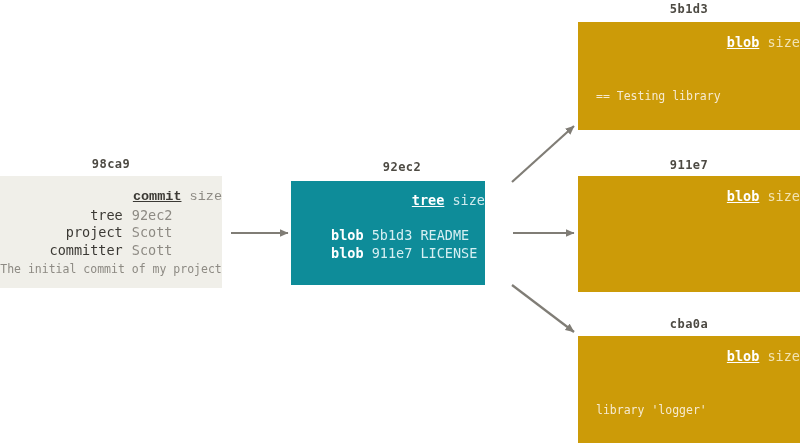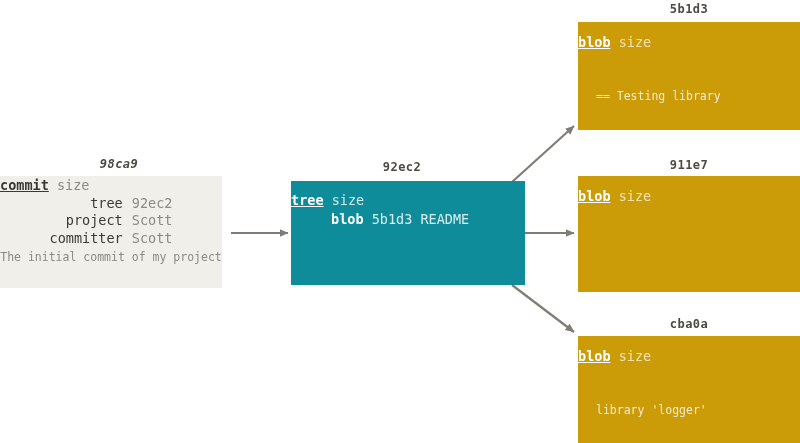--- a/index.html
+++ b/index.html
@@ -28,21 +28,21 @@
   .box {
     position: absolute;
     box-sizing: border-box;
     overflow: hidden;
   }
   .box-commit { background: #f0efe9; }
   .box-tree   { background: #0e8c99; }
   .box-blob   { background: #cc9b08; }
 
   .hdr {
-    text-align: left;
+    text-align: right;
     font-family: "DejaVu Sans Mono", "Liberation Mono", monospace;
     font-size: 13.5px;
     line-height: 1.1;
     white-space: nowrap;
   }
   .hdr .kw {
     font-weight: bold;
     text-decoration: underline;
   }
   .box-commit .hdr .kw { color: #3b3934; }
@@ -74,21 +74,21 @@
     margin-top: 3px;
     text-align: center;
     font-family: "DejaVu Sans Mono", "Liberation Mono", monospace;
     font-size: 11.5px;
     color: #8d8a83;
     white-space: nowrap;
   }
 
   
   .tree-list {
-    margin-top: 2px;
+    margin-top: 18px;
     font-family: "DejaVu Sans Mono", "Liberation Mono", monospace;
     font-size: 13.5px;
     line-height: 18px;
     padding-left: 40px;
     white-space: nowrap;
   }
   .tree-list .type {
     font-weight: bold;
     color: #ffffff;
   }
@@ -128,51 +128,56 @@
       <marker id="ah" markerWidth="9" markerHeight="8" refX="8.5" refY="4" orient="auto" markerUnits="userSpaceOnUse">
         <path d="M0,0 L9,4 L0,8 z" fill="#807d76"></path>
       </marker>
     </defs>
     <line x1="231" y1="233" x2="288" y2="233" stroke="#807d76" stroke-width="2.2" marker-end="url(#ah)"></line>
     <line x1="512" y1="182" x2="574" y2="126" stroke="#807d76" stroke-width="2.2" marker-end="url(#ah)"></line>
     <line x1="513" y1="233" x2="574" y2="233" stroke="#807d76" stroke-width="2.2" marker-end="url(#ah)"></line>
     <line x1="512" y1="285" x2="574" y2="332" stroke="#807d76" stroke-width="2.2" marker-end="url(#ah)"></line>
   </svg>
 
-  <div class="node-label" style="left:8px; top:157px; width:222px;font-style:italic;">98ca9</div>
+  <div class="node-label" style="left:0; top:157px; width:222px;">98ca9</div>
 
   <div class="box box-commit" style="left:0; top:176px; width:222px; height:112px;">
-    <div class="hdr" style="margin-top:2px;">
+    <div class="hdr" style="margin-top:14px;font-family:Liberation Mono, monospace;">
       <span class="kw">commit</span>
       <span class="sz">size</span>
     </div>
     <div class="kv" style="margin-top:2px;">
       <span class="k">tree</span>
       <span class="v">92ec2</span>
       <span class="k">project</span>
       <span class="v">Scott</span>
       <span class="k">committer</span>
       <span class="v">Scott</span>
     </div>
     <div class="commit-msg">The initial commit of my project</div>
   </div>
 
   <div class="node-label" style="left:291px; top:160px; width:222px;">92ec2</div>
 
-  <div class="box box-tree" style="left:291px; top:181px; width:234px; height:104px;">
+  <div class="box box-tree" style="left:291px; top:181px; width:194px; height:104px;">
     <div class="hdr" style="margin-top:12px;">
       <span class="kw">tree</span>
       <span class="sz">size</span>
     </div>
     <div class="tree-list">
       <div>
         <span class="type">blob</span>
         <span class="sha">5b1d3</span>
         <span class="name">README</span>
       </div>
+      <div>
+        <span class="type">blob</span>
+        <span class="sha">911e7</span>
+        <span class="name">LICENSE</span>
+      </div>
     </div>
   </div>
 
   <div class="node-label" style="left:578px; top:2px; width:222px;">5b1d3</div>
 
   <div class="box box-blob" style="left:578px; top:22px; width:222px; height:108px;">
     <div class="hdr" style="margin-top:13px;">
       <span class="kw">blob</span>
       <span class="sz">size</span>
     </div>

